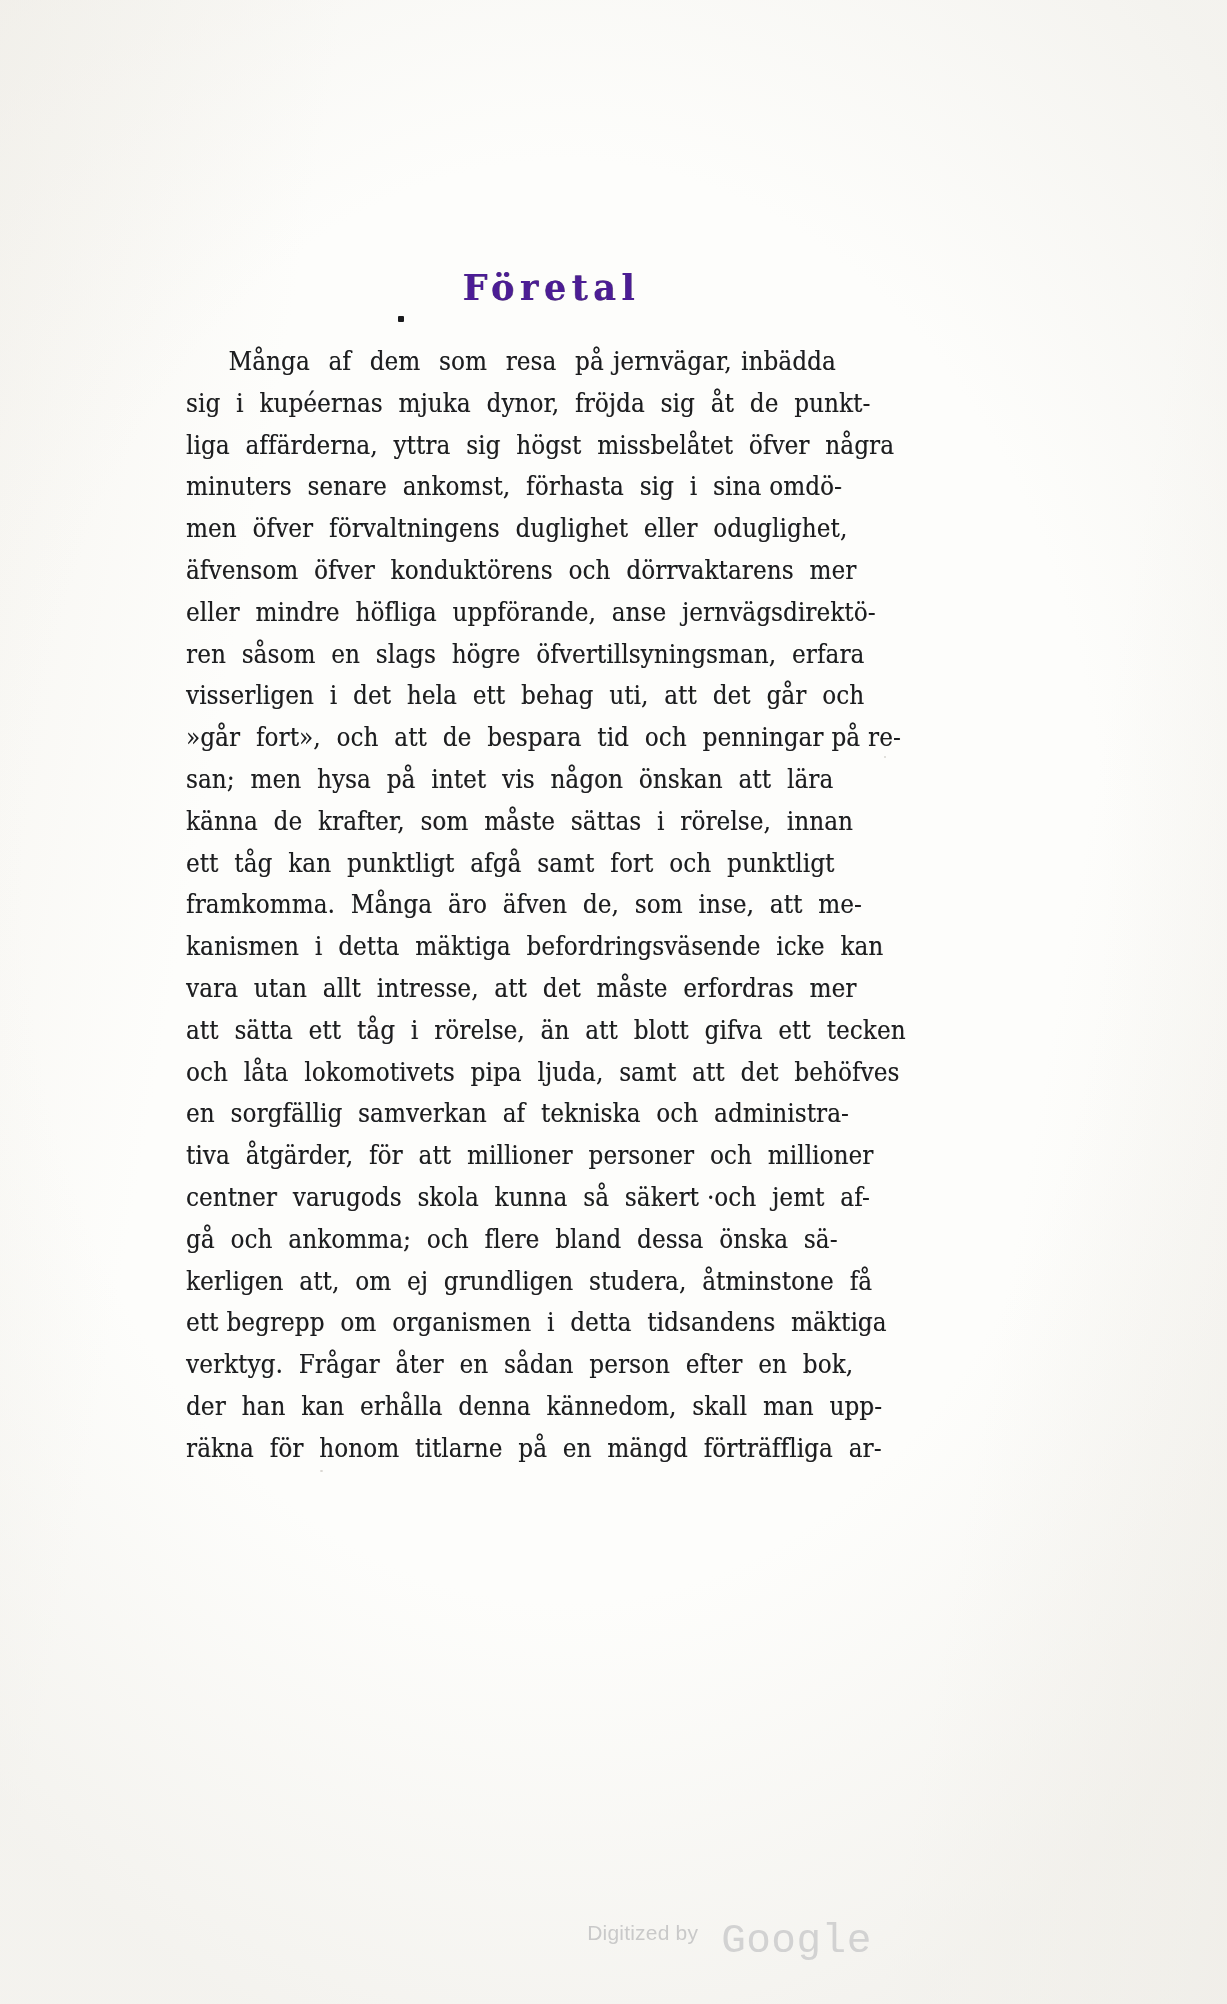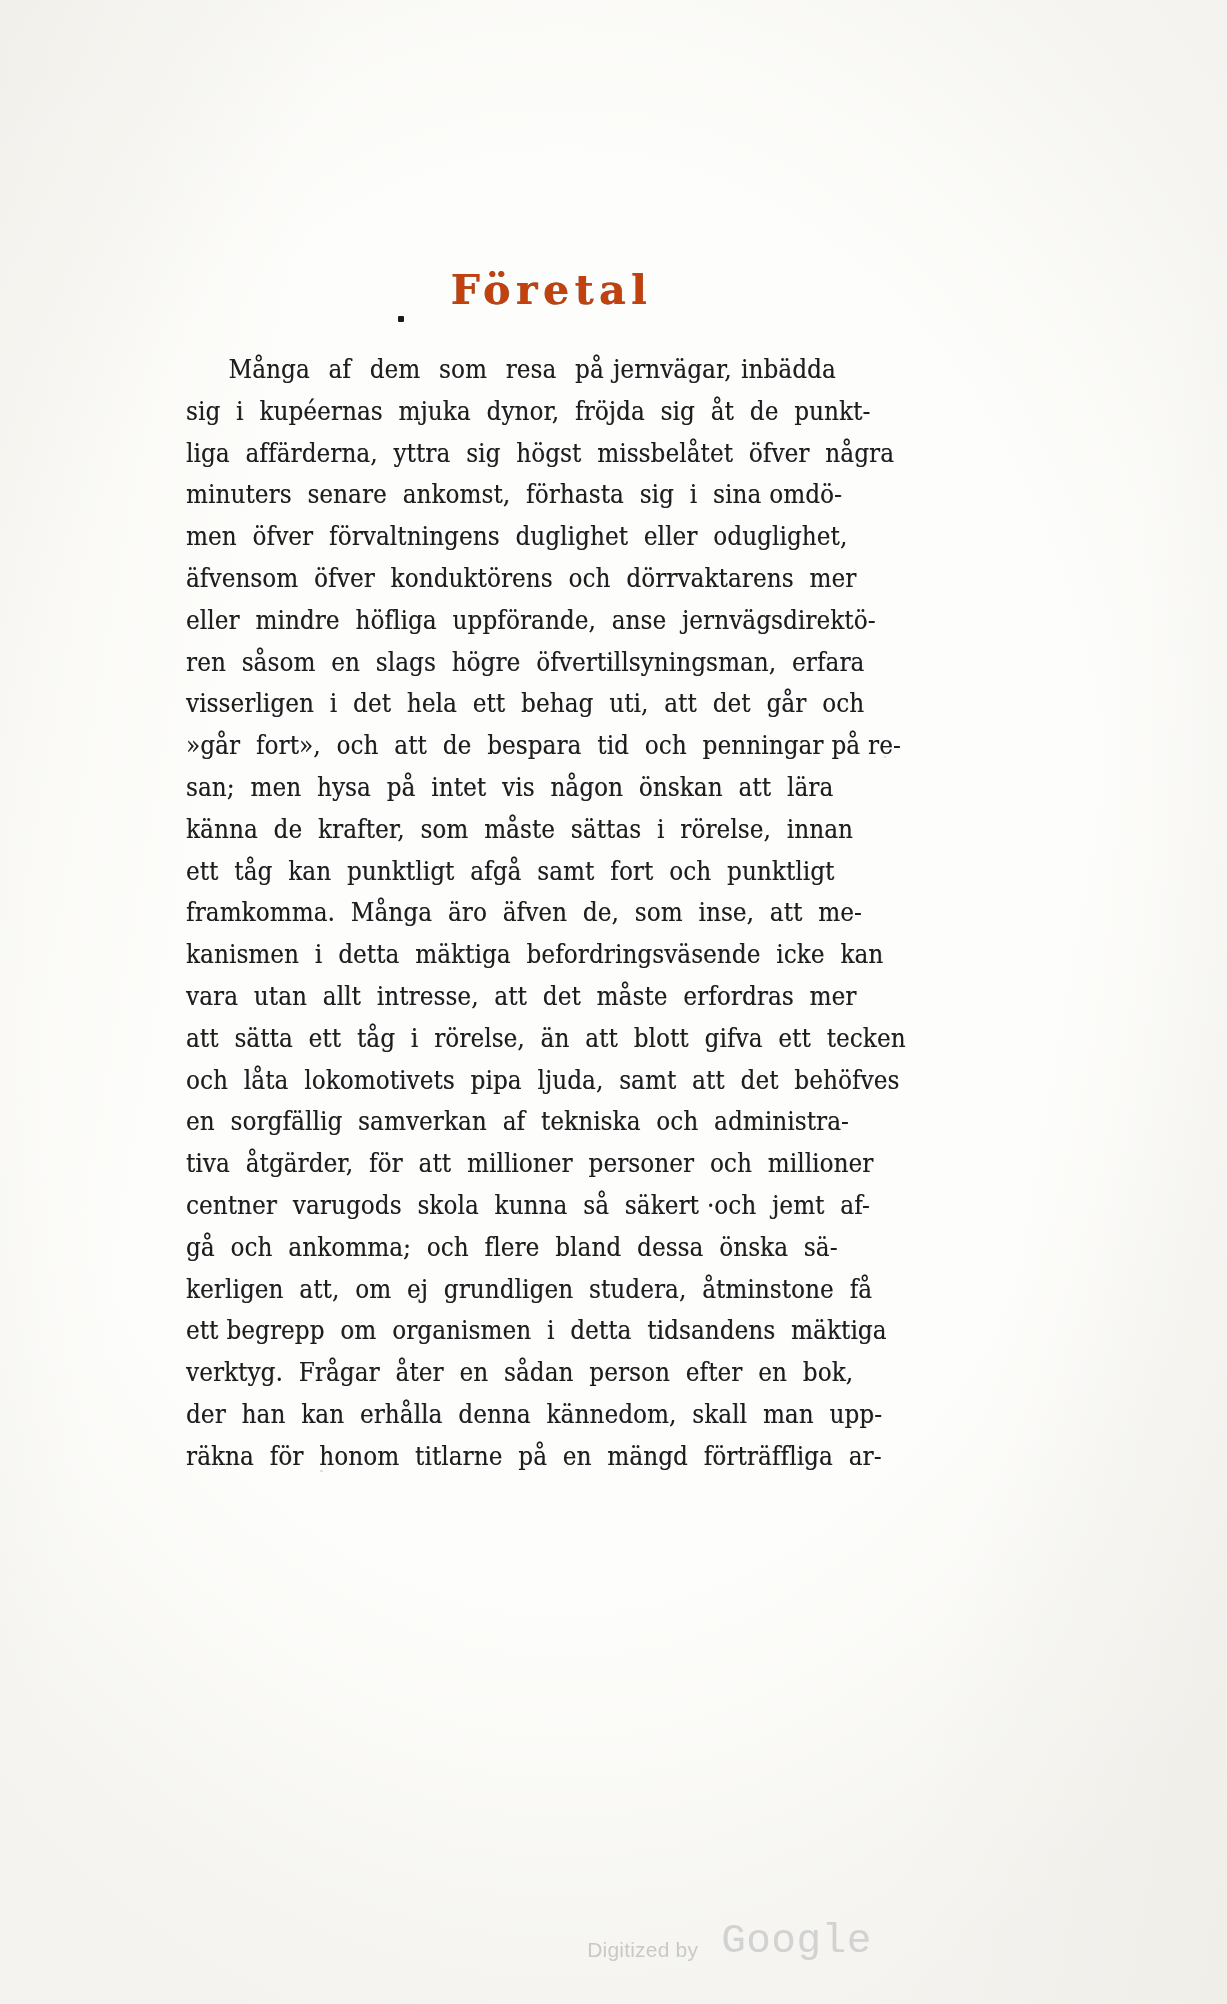--- a/index.html
+++ b/index.html
@@ -62,30 +62,30 @@
     border-radius: 1px;
   }
   .page-title {
     position: absolute;
     left: 0;
     right: 0;
     top: 8px;
     text-align: center;
     font-family: "DejaVu Serif", "Liberation Serif", serif;
     font-weight: 700;
-    font-size: 41px;
+    font-size: 35px;
     letter-spacing: 5.5px;
-    color: #c2410c;
+    color: #4c1d95;
     text-indent: 5px;
     line-height: 1;
     text-shadow: 0.35px 0 0 rgba(17,18,20,0.45), -0.3px 0.25px 0 rgba(17,18,20,0.3);
   }
 
   .body-text {
-    margin-top: 8px;
+    margin-top: 0;
   }
   .line {
     font-family: "DejaVu Serif", "Liberation Serif", serif;
     font-size: 26.6px;
     line-height: 41.8px;
     color: #1c1d1f;
     white-space: pre;
     letter-spacing: 0.1px;
     text-shadow: 0.32px 0.1px 0 rgba(25,26,28,0.5);
     font-stretch: condensed;
@@ -105,21 +105,21 @@
     position: absolute;
     left: 0;
     right: 0;
     bottom: 42px;
     text-align: center;
     pointer-events: none;
     user-select: none;
   }
   .wm-inner {
     display: inline-flex;
-    align-items: flex-end;
+    align-items: flex-start;
     gap: 23px;
     transform: translateX(116px);
   }
   .wm-label {
     font-family: "Liberation Sans", "DejaVu Sans", sans-serif;
     font-size: 21px;
     color: #c9c9c9;
     letter-spacing: 0.2px;
   }
   .wm-logo {

